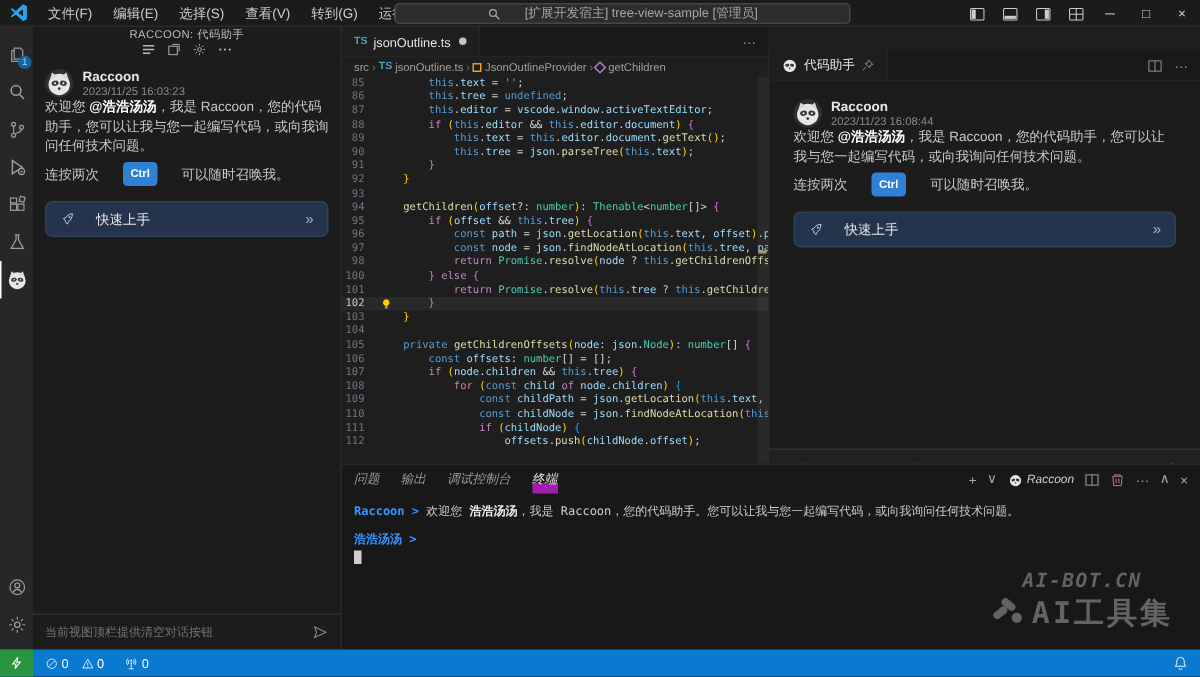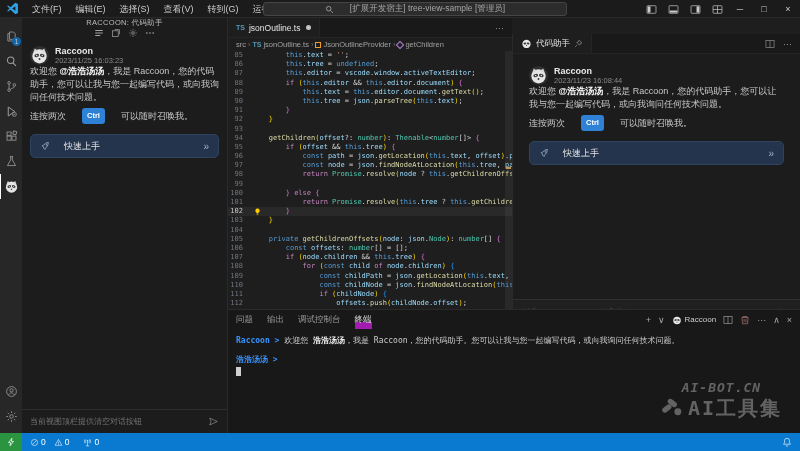--- a/index.html
+++ b/index.html
@@ -83,21 +83,21 @@
   .vscroll { position:absolute; right:0; top:0; bottom:0; width:7px; background:rgba(121,121,121,.12); }
 
   
   .assist-col { position:absolute; left:512px; top:16px; width:288px; height:291px; background:#1c1c1d; border-left:1px solid #2a2a2a; }
   .assist-col .chat { padding:12px 16px 0 16px; }
   .assist-input { position:absolute; left:0; right:0; bottom:0; height:26px; border-top:1px solid #303030; background:#202021;
     display:flex; align-items:center; padding:0 10px; gap:6px; }
 
   
   .bottom-panel { position:absolute; left:228px; right:0; top:291px; bottom:0; background:#181818; border-top:1px solid #2a2a2a; }
-  .panel-header { height:19px; display:flex; align-items:center; padding:0 8px; }
+  .panel-header { height:19px; display:flex; align-items:center; padding:0 8px;font-style:italic; }
   .panel-tab { font-size:8.5px; color:#9a9a9a; margin-right:14px; height:19px; line-height:19px; }
   .panel-tab.active { color:#e7e7e7; border-bottom:7px solid #a21caf; }
   .panel-actions { margin-left:auto; display:flex; align-items:center; gap:7px; color:#a8a8a8; font-size:9px; }
   .term-label { display:flex; align-items:center; gap:3px; font-size:8px; color:#cccccc; }
   .terminal { padding:6px 8px; font-family:"DejaVu Sans Mono","Liberation Mono",monospace; font-size:8px; line-height:12px; color:#cccccc; position:relative; height:104px; }
   .prompt { color:#3794ff; font-weight:bold; }
   .t-name { color:#eeeeee; font-weight:bold; }
   .cursor-block { width:4.5px; height:9px; background:#d0d0d0; margin-top:1px; }
   .watermark { position:absolute; right:18px; bottom:14px; text-align:center; opacity:.75; }
   .wm1 { font-size:13px; font-weight:bold; font-style:italic; color:#7d7d7d; letter-spacing:1px; }
@@ -350,21 +350,20 @@
           <div class="code-line"><span class="ln">89</span><span class="code-text">            <span class="tk-b">this</span><span class="tk-p">.</span><span class="tk-v">text</span><span class="tk-p"> = </span><span class="tk-b">this</span><span class="tk-p">.</span><span class="tk-v">editor</span><span class="tk-p">.</span><span class="tk-v">document</span><span class="tk-p">.</span><span class="tk-f">getText</span><span class="tk-g">()</span><span class="tk-p">;</span></span></div>
           <div class="code-line"><span class="ln">90</span><span class="code-text">            <span class="tk-b">this</span><span class="tk-p">.</span><span class="tk-v">tree</span><span class="tk-p"> = </span><span class="tk-v">json</span><span class="tk-p">.</span><span class="tk-f">parseTree</span><span class="tk-g">(</span><span class="tk-b">this</span><span class="tk-p">.</span><span class="tk-v">text</span><span class="tk-g">)</span><span class="tk-p">;</span></span></div>
           <div class="code-line"><span class="ln">91</span><span class="code-text">        <span class="tk-g2">}</span></span></div>
           <div class="code-line"><span class="ln">92</span><span class="code-text">    <span class="tk-g">}</span></span></div>
           <div class="code-line"><span class="ln">93</span><span class="code-text"></span></div>
           <div class="code-line"><span class="ln">94</span><span class="code-text">    <span class="tk-f">getChildren</span><span class="tk-g">(</span><span class="tk-v">offset</span><span class="tk-p">?: </span><span class="tk-t">number</span><span class="tk-g">)</span><span class="tk-p">: </span><span class="tk-t">Thenable</span><span class="tk-p">&lt;</span><span class="tk-t">number</span><span class="tk-p">[]&gt; </span><span class="tk-g2">{</span></span></div>
           <div class="code-line"><span class="ln">95</span><span class="code-text">        <span class="tk-k">if</span><span class="tk-p"> </span><span class="tk-g">(</span><span class="tk-v">offset</span><span class="tk-o"> &amp;&amp; </span><span class="tk-b">this</span><span class="tk-p">.</span><span class="tk-v">tree</span><span class="tk-g">)</span><span class="tk-p"> </span><span class="tk-g2">{</span></span></div>
           <div class="code-line"><span class="ln">96</span><span class="code-text">            <span class="tk-b">const</span><span class="tk-p"> </span><span class="tk-v">path</span><span class="tk-p"> = </span><span class="tk-v">json</span><span class="tk-p">.</span><span class="tk-f">getLocation</span><span class="tk-g">(</span><span class="tk-b">this</span><span class="tk-p">.</span><span class="tk-v">text</span><span class="tk-p">, </span><span class="tk-v">offset</span><span class="tk-g">)</span><span class="tk-p">.</span><span class="tk-v">path</span></span></div>
           <div class="code-line"><span class="ln">97</span><span class="code-text">            <span class="tk-b">const</span><span class="tk-p"> </span><span class="tk-v">node</span><span class="tk-p"> = </span><span class="tk-v">json</span><span class="tk-p">.</span><span class="tk-f">findNodeAtLocation</span><span class="tk-g">(</span><span class="tk-b">this</span><span class="tk-p">.</span><span class="tk-v">tree</span><span class="tk-p">, </span><span class="tk-v">path</span></span></div>
           <div class="code-line"><span class="ln">98</span><span class="code-text">            <span class="tk-k">return</span><span class="tk-p"> </span><span class="tk-t">Promise</span><span class="tk-p">.</span><span class="tk-f">resolve</span><span class="tk-g">(</span><span class="tk-v">node</span><span class="tk-o"> ? </span><span class="tk-b">this</span><span class="tk-p">.</span><span class="tk-f">getChildrenOffsets</span></span></div>
-          <div class="code-line"><span class="ln">99</span><span class="code-text"></span></div>
           <div class="code-line"><span class="ln">100</span><span class="code-text">        <span class="tk-g2">}</span><span class="tk-k"> else </span><span class="tk-g2">{</span></span></div>
           <div class="code-line"><span class="ln">101</span><span class="code-text">            <span class="tk-k">return</span><span class="tk-p"> </span><span class="tk-t">Promise</span><span class="tk-p">.</span><span class="tk-f">resolve</span><span class="tk-g">(</span><span class="tk-b">this</span><span class="tk-p">.</span><span class="tk-v">tree</span><span class="tk-o"> ? </span><span class="tk-b">this</span><span class="tk-p">.</span><span class="tk-f">getChildrenOffsets</span></span></div>
           <div class="code-line cur"><span class="ln">102</span><span class="bulb"><svg width="7" height="7" viewBox="0 0 16 16">
                 <path fill="#ffcc00" d="M8 1a5 5 0 0 0-3 9c.6.5 1 1 1 2h4c0-1 .4-1.5 1-2a5 5 0 0 0-3-9z"></path>
                 <rect x="6" y="13" width="4" height="2" fill="#ffcc00"></rect>
               </svg></span><span class="code-text">        <span class="tk-g2">}</span></span></div>
           <div class="code-line"><span class="ln">103</span><span class="code-text">    <span class="tk-g">}</span></span></div>
           <div class="code-line"><span class="ln">104</span><span class="code-text"></span></div>
           <div class="code-line"><span class="ln">105</span><span class="code-text">    <span class="tk-b">private</span><span class="tk-p"> </span><span class="tk-f">getChildrenOffsets</span><span class="tk-g">(</span><span class="tk-v">node</span><span class="tk-p">: </span><span class="tk-v">json</span><span class="tk-p">.</span><span class="tk-t">Node</span><span class="tk-g">)</span><span class="tk-p">: </span><span class="tk-t">number</span><span class="tk-p">[] </span><span class="tk-g2">{</span></span></div>
           <div class="code-line"><span class="ln">106</span><span class="code-text">        <span class="tk-b">const</span><span class="tk-p"> </span><span class="tk-v">offsets</span><span class="tk-p">: </span><span class="tk-t">number</span><span class="tk-p">[] = [];</span></span></div>

